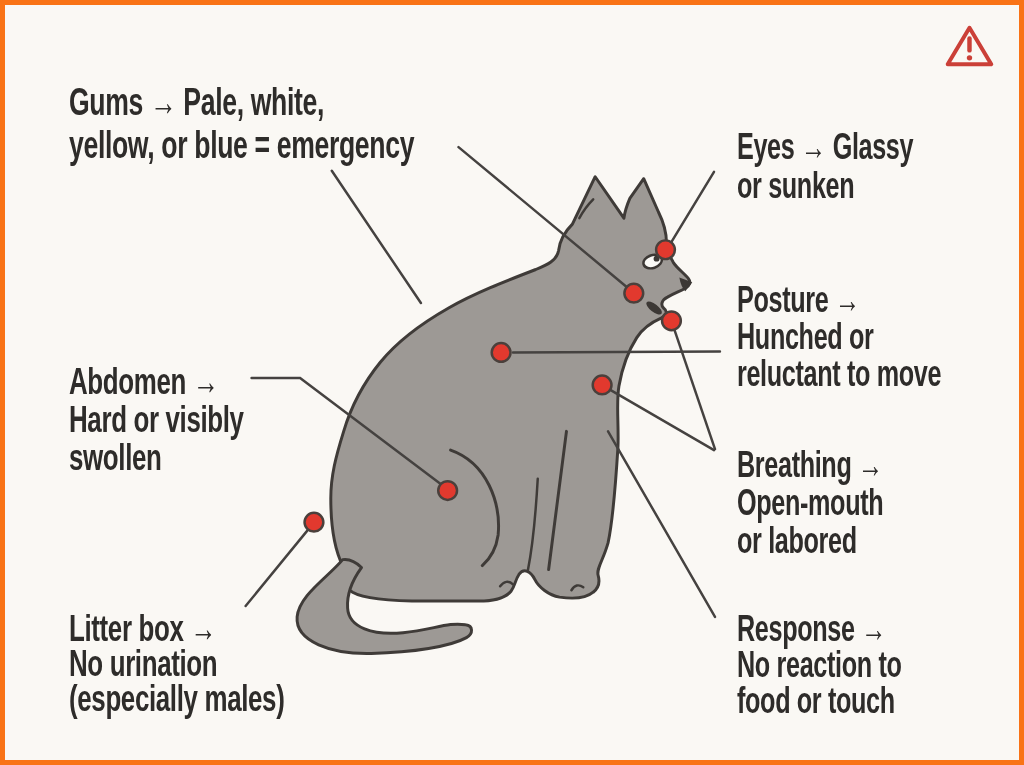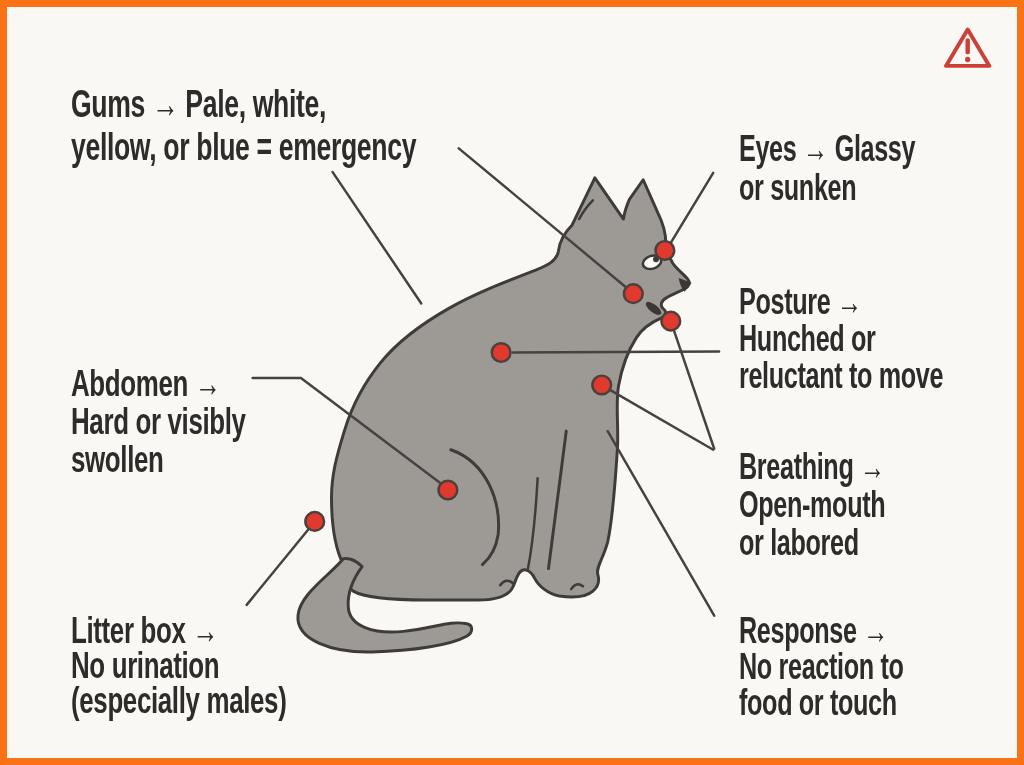--- a/index.html
+++ b/index.html
@@ -1,20 +1,20 @@
 <!DOCTYPE html>
 <html><head>
 <meta charset="utf-8">
 <style>
   html,body{margin:0;padding:0;background:#e8e6e2;}
   .frame{
     position:relative;
     box-sizing:border-box;
     width:1024px;height:765px;
-    border:7px solid #f97316;
+    border:5px solid #f97316;
     background:#faf8f4;
     overflow:hidden;
     font-family:"Liberation Sans","DejaVu Sans",sans-serif;
   }
   .art{position:absolute;left:0;top:0;width:100%;height:100%;}
   .label{
     position:absolute;
     font-weight:700;
     color:#2e2c2a;
     white-space:nowrap;

